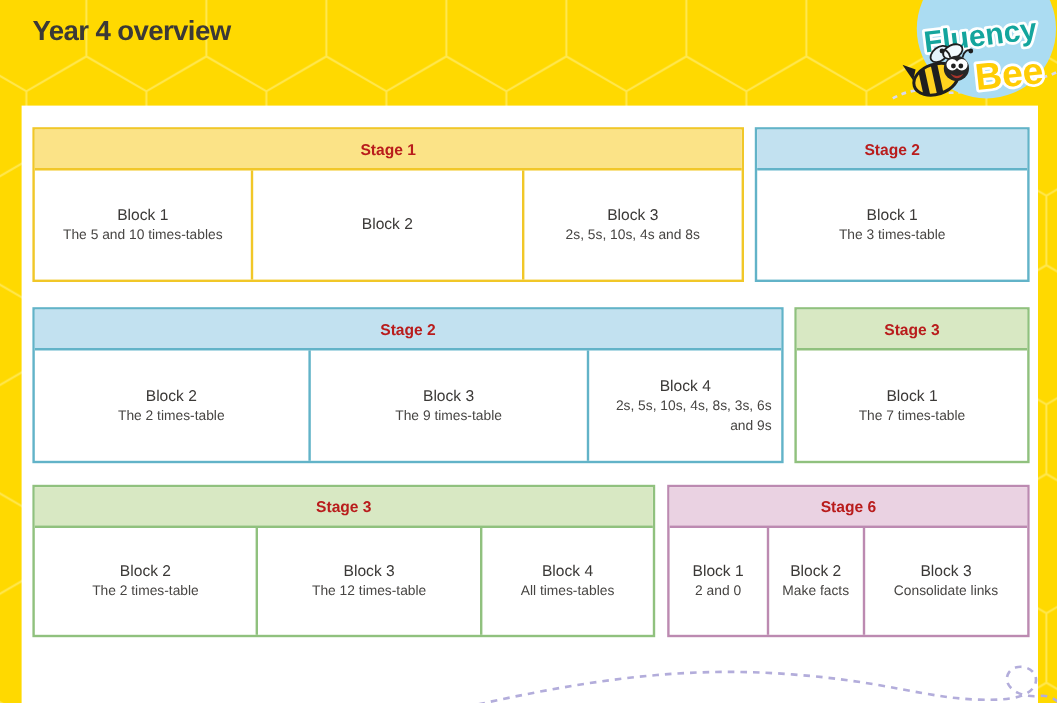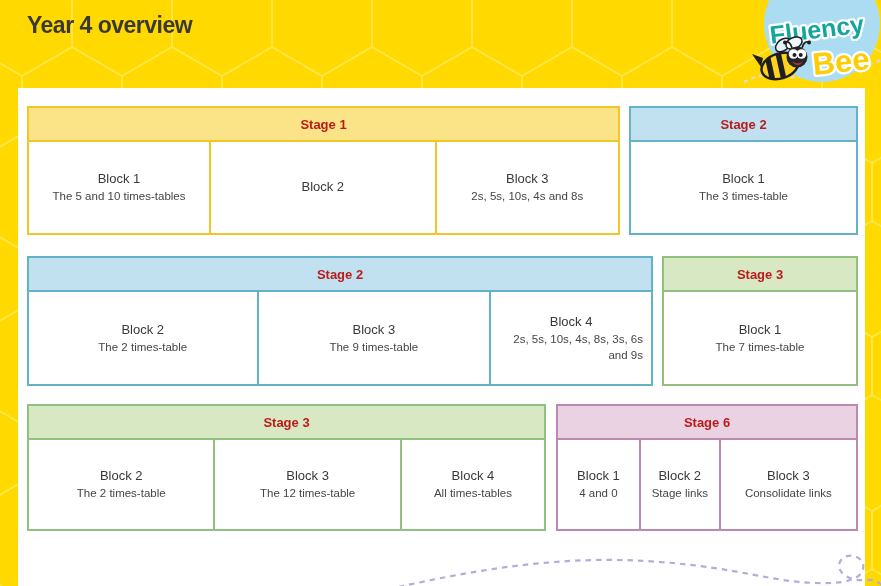--- a/index.html
+++ b/index.html
@@ -177,25 +177,25 @@
       <div class="b-desc">All times-tables</div>
     </div>
   </div>
 </div>
 
 <div class="tbl r3" id="t5" style="--bd: #BC8AB1; --fill: #EAD2E2;">
   <div class="hdr">Stage 6</div>
   <div class="bd">
     <div class="cell" style="flex:0 0 27.8%">
       <div class="b-title">Block 1</div>
-      <div class="b-desc">4 and 0</div>
+      <div class="b-desc">2 and 0</div>
     </div>
     <div class="cell" style="flex:0 0 26.8%">
       <div class="b-title">Block 2</div>
-      <div class="b-desc">Stage links</div>
+      <div class="b-desc">Make facts</div>
     </div>
     <div class="cell" style="flex:1 1 auto">
       <div class="b-title">Block 3</div>
       <div class="b-desc">Consolidate links</div>
     </div>
   </div>
 </div>
 
 <svg class="trail bottom" width="881" height="46" aria-hidden="true">
   <path d="M368,54 C470,30 560,14 660,22 C740,28 772,42 816,43 C844,44 860,40 863,29 C866,17 848,11 841,20 C834,30 847,42 866,40 C874,39 879,42 885,48" fill="none" stroke="#B3ADDB" stroke-width="2.2" stroke-dasharray="5.5 5"></path>

